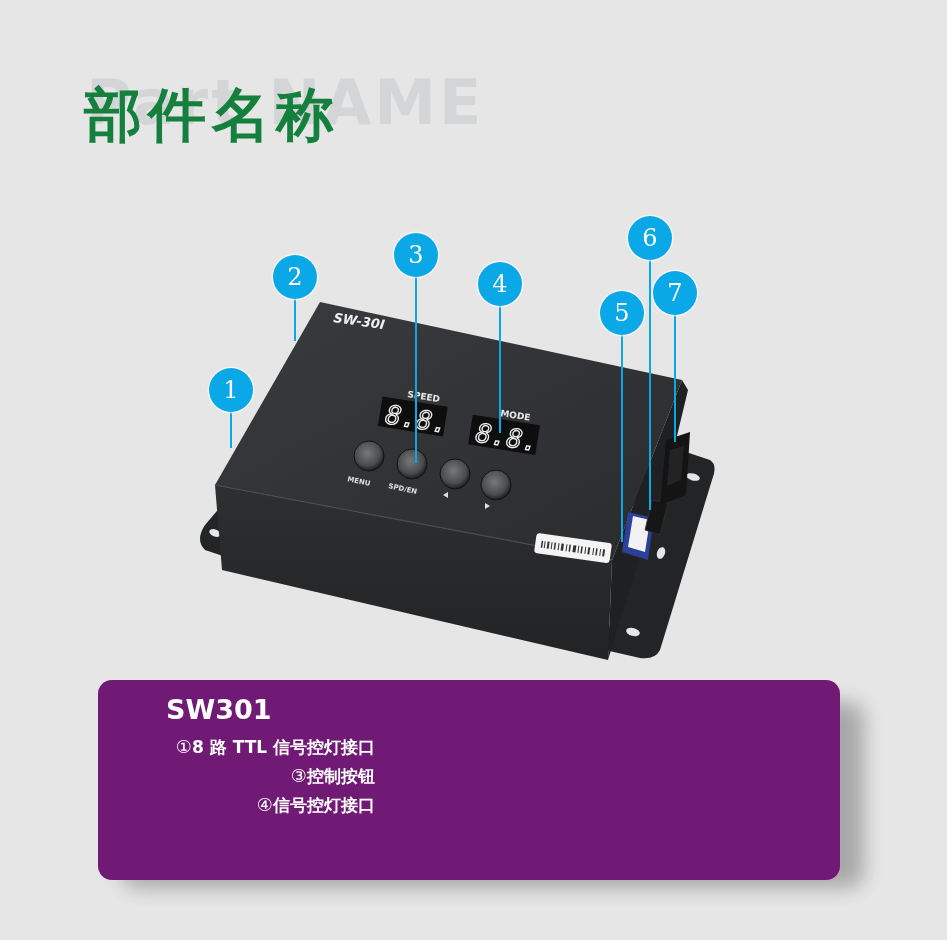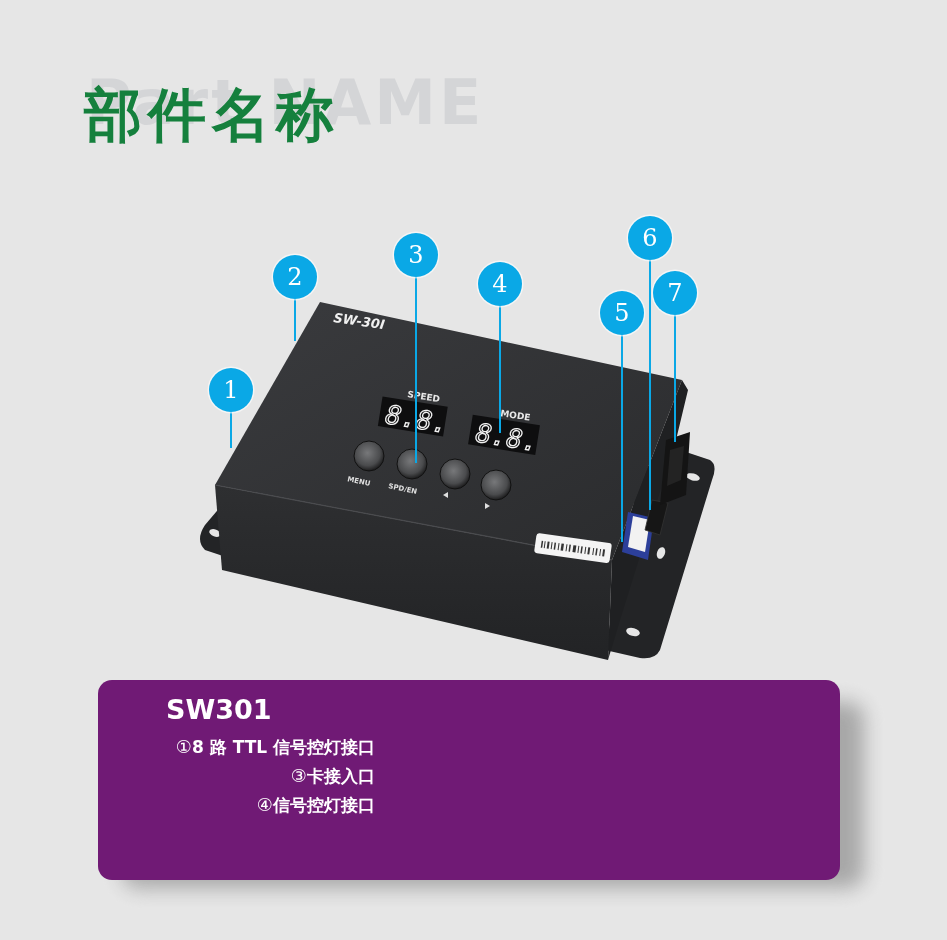--- a/index.html
+++ b/index.html
@@ -195,16 +195,16 @@
 <div class="callout" style="left:653px;top:271px;">
   <div class="line" style="left:21px;top:44px;height:127px;"></div>
   <div class="bubble">7</div>
 </div>
 
 <div class="card-shadow"></div>
 <div class="card">
   <div class="model">SW301</div>
   <div class="col left">
     <div class="item"><span class="num">①</span><span>8 路 TTL 信号控灯接口</span></div>
-    <div class="item"><span class="num">③</span><span>卡接入口</span></div>
+    <div class="item"><span class="num">③</span><span>控制按钮</span></div>
     <div class="item"><span class="num">④</span><span>信号控灯接口</span></div>
   </div>
 </div>
 
 </body></html>

